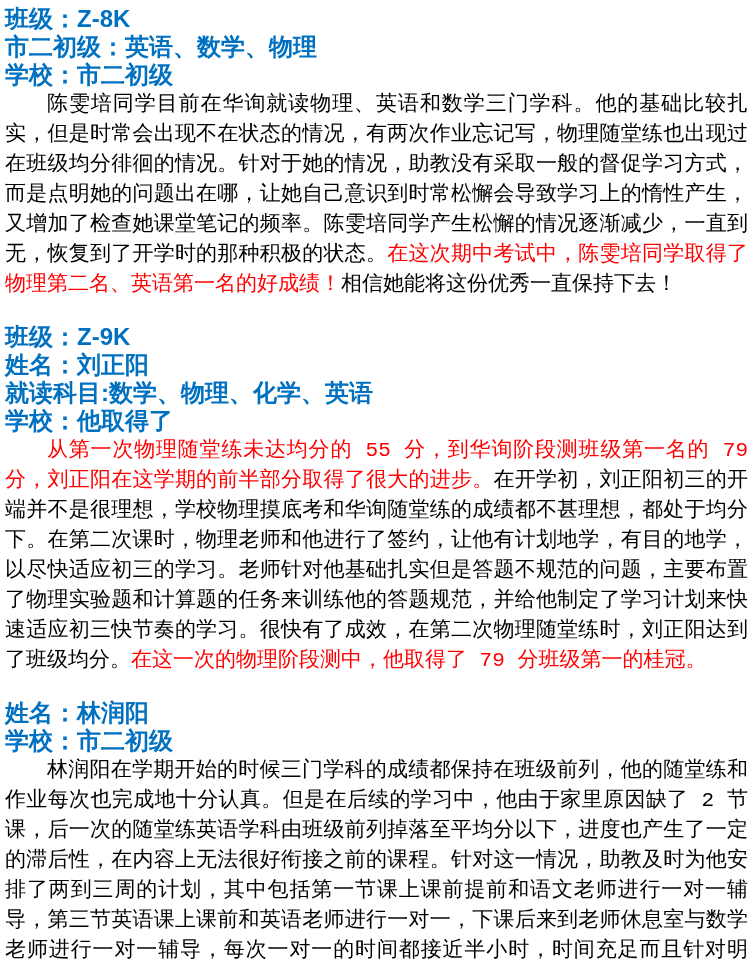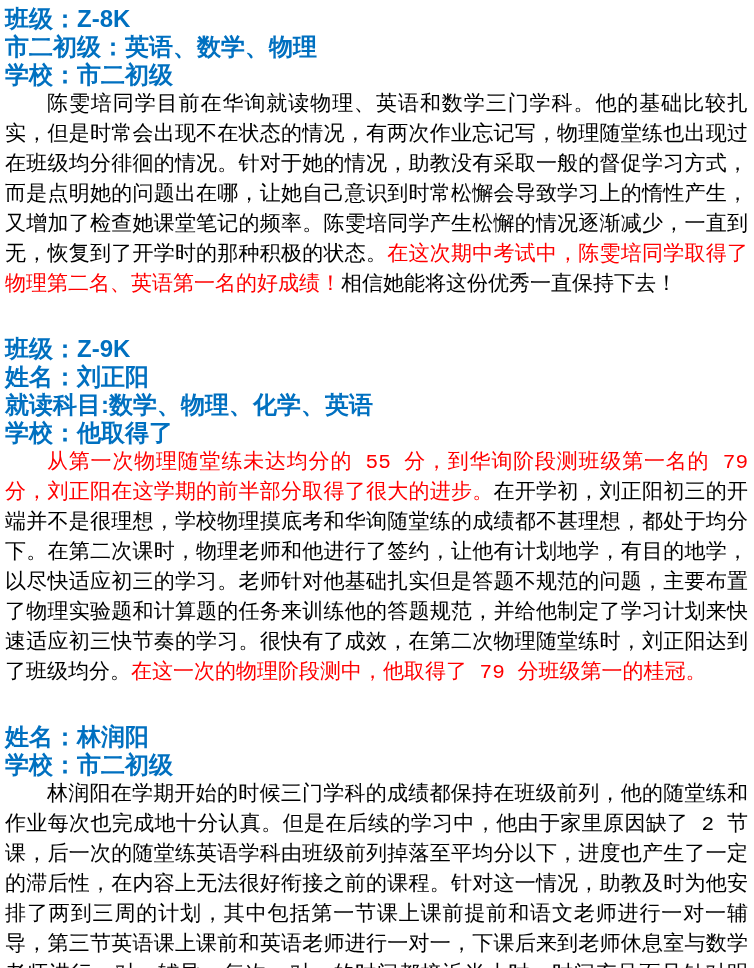--- a/index.html
+++ b/index.html
@@ -9,21 +9,21 @@
   }
   .page {
     width: 754px;
     height: 968px;
     box-sizing: border-box;
     padding: 5px 6px 0 5px;
     background: #ffffff;
     overflow: hidden;
   }
   .section { margin: 0; }
-  .section + .section { margin-top: 36px; }
+  .section + .section { margin-top: 24px; }
   .hline {
     font-family: "Liberation Sans", sans-serif;
     font-weight: 700;
     font-size: 24px;
     line-height: 28px;
     color: var(--heading-blue, #0070C0);
     white-space: nowrap;
   }
   .para {
     font-family: "Liberation Serif", serif;

